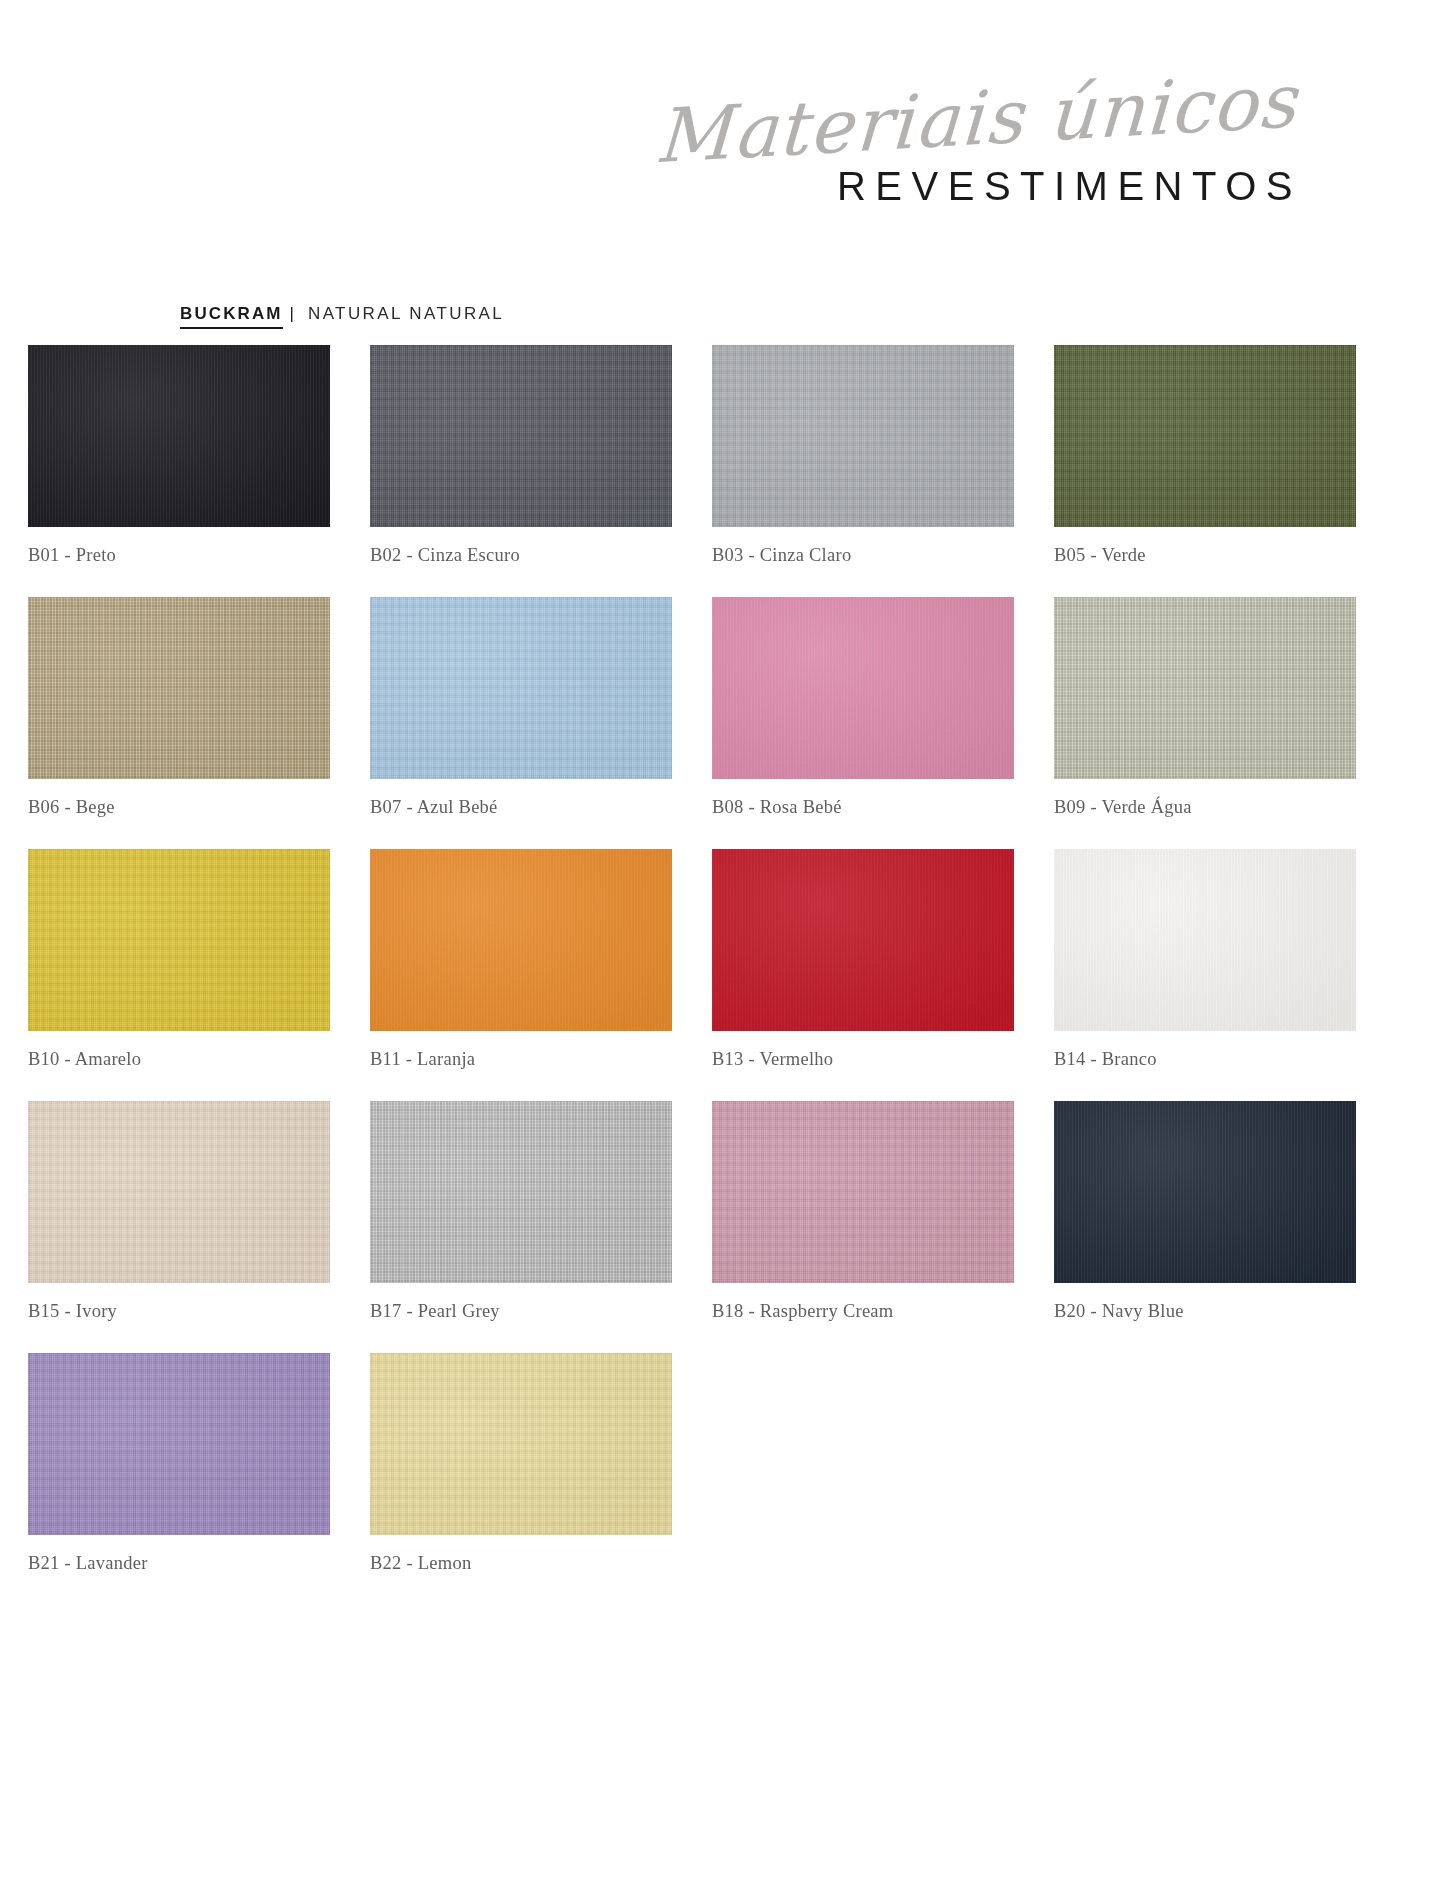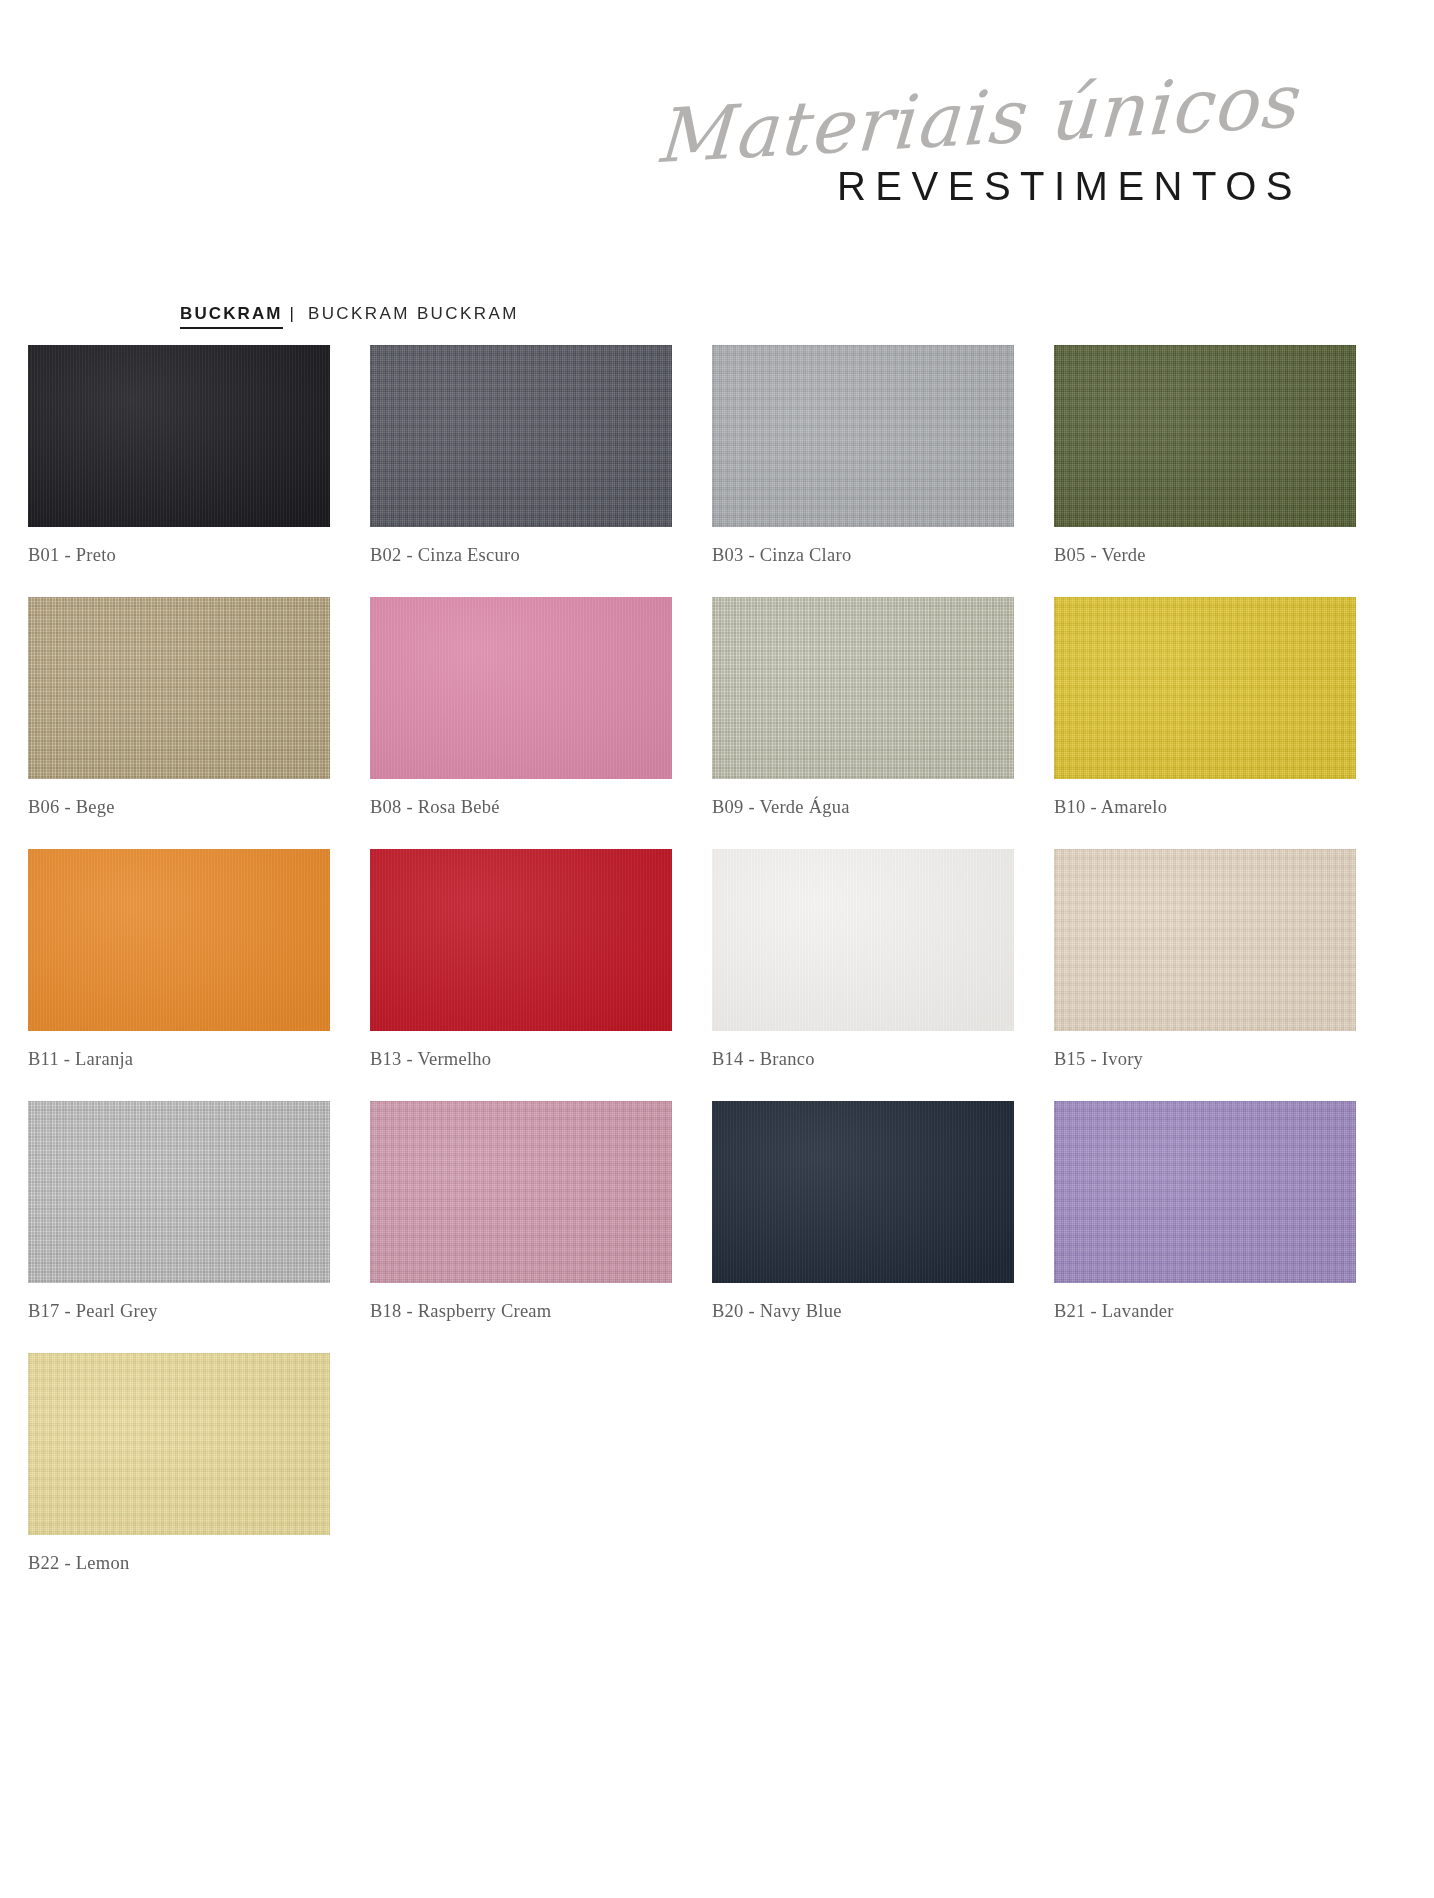--- a/index.html
+++ b/index.html
@@ -159,21 +159,21 @@
 <body>
 
 <div class="page-header">
   <div class="script-title">Materiais únicos</div>
   <div class="headline">REVESTIMENTOS</div>
 </div>
 
 <div class="category-line">
   <span class="cat-primary">BUCKRAM</span>
   <span class="cat-sep">|</span>
-  <span class="cat-secondary">BUCKRAM BUCKRAM</span>
+  <span class="cat-secondary">NATURAL NATURAL</span>
 </div>
 
 <div class="swatch-grid" id="swatch-grid">
     <div class="swatch-cell">
       <div class="swatch-chip smooth" style="background-color: rgb(28, 28, 32);"></div>
       <div class="swatch-label">B01 - Preto</div>
     </div>
     <div class="swatch-cell">
       <div class="swatch-chip" style="background-color: rgb(74, 77, 87);"></div>
       <div class="swatch-label">B02 - Cinza Escuro</div>
@@ -184,20 +184,24 @@
     </div>
     <div class="swatch-cell">
       <div class="swatch-chip" style="background-color: rgb(75, 88, 39);"></div>
       <div class="swatch-label">B05 - Verde</div>
     </div>
     <div class="swatch-cell">
       <div class="swatch-chip coarse" style="background-color: rgb(192, 173, 130);"></div>
       <div class="swatch-label">B06 - Bege</div>
     </div>
     <div class="swatch-cell">
+      <div class="swatch-chip" style="background-color: rgb(166, 203, 232);"></div>
+      <div class="swatch-label">B07 - Azul Bebé</div>
+    </div>
+    <div class="swatch-cell">
       <div class="swatch-chip smooth" style="background-color: rgb(220, 138, 169);"></div>
       <div class="swatch-label">B08 - Rosa Bebé</div>
     </div>
     <div class="swatch-cell">
       <div class="swatch-chip coarse" style="background-color: rgb(205, 205, 185);"></div>
       <div class="swatch-label">B09 - Verde Água</div>
     </div>
     <div class="swatch-cell">
       <div class="swatch-chip" style="background-color: rgb(228, 198, 30);"></div>
       <div class="swatch-label">B10 - Amarelo</div>

